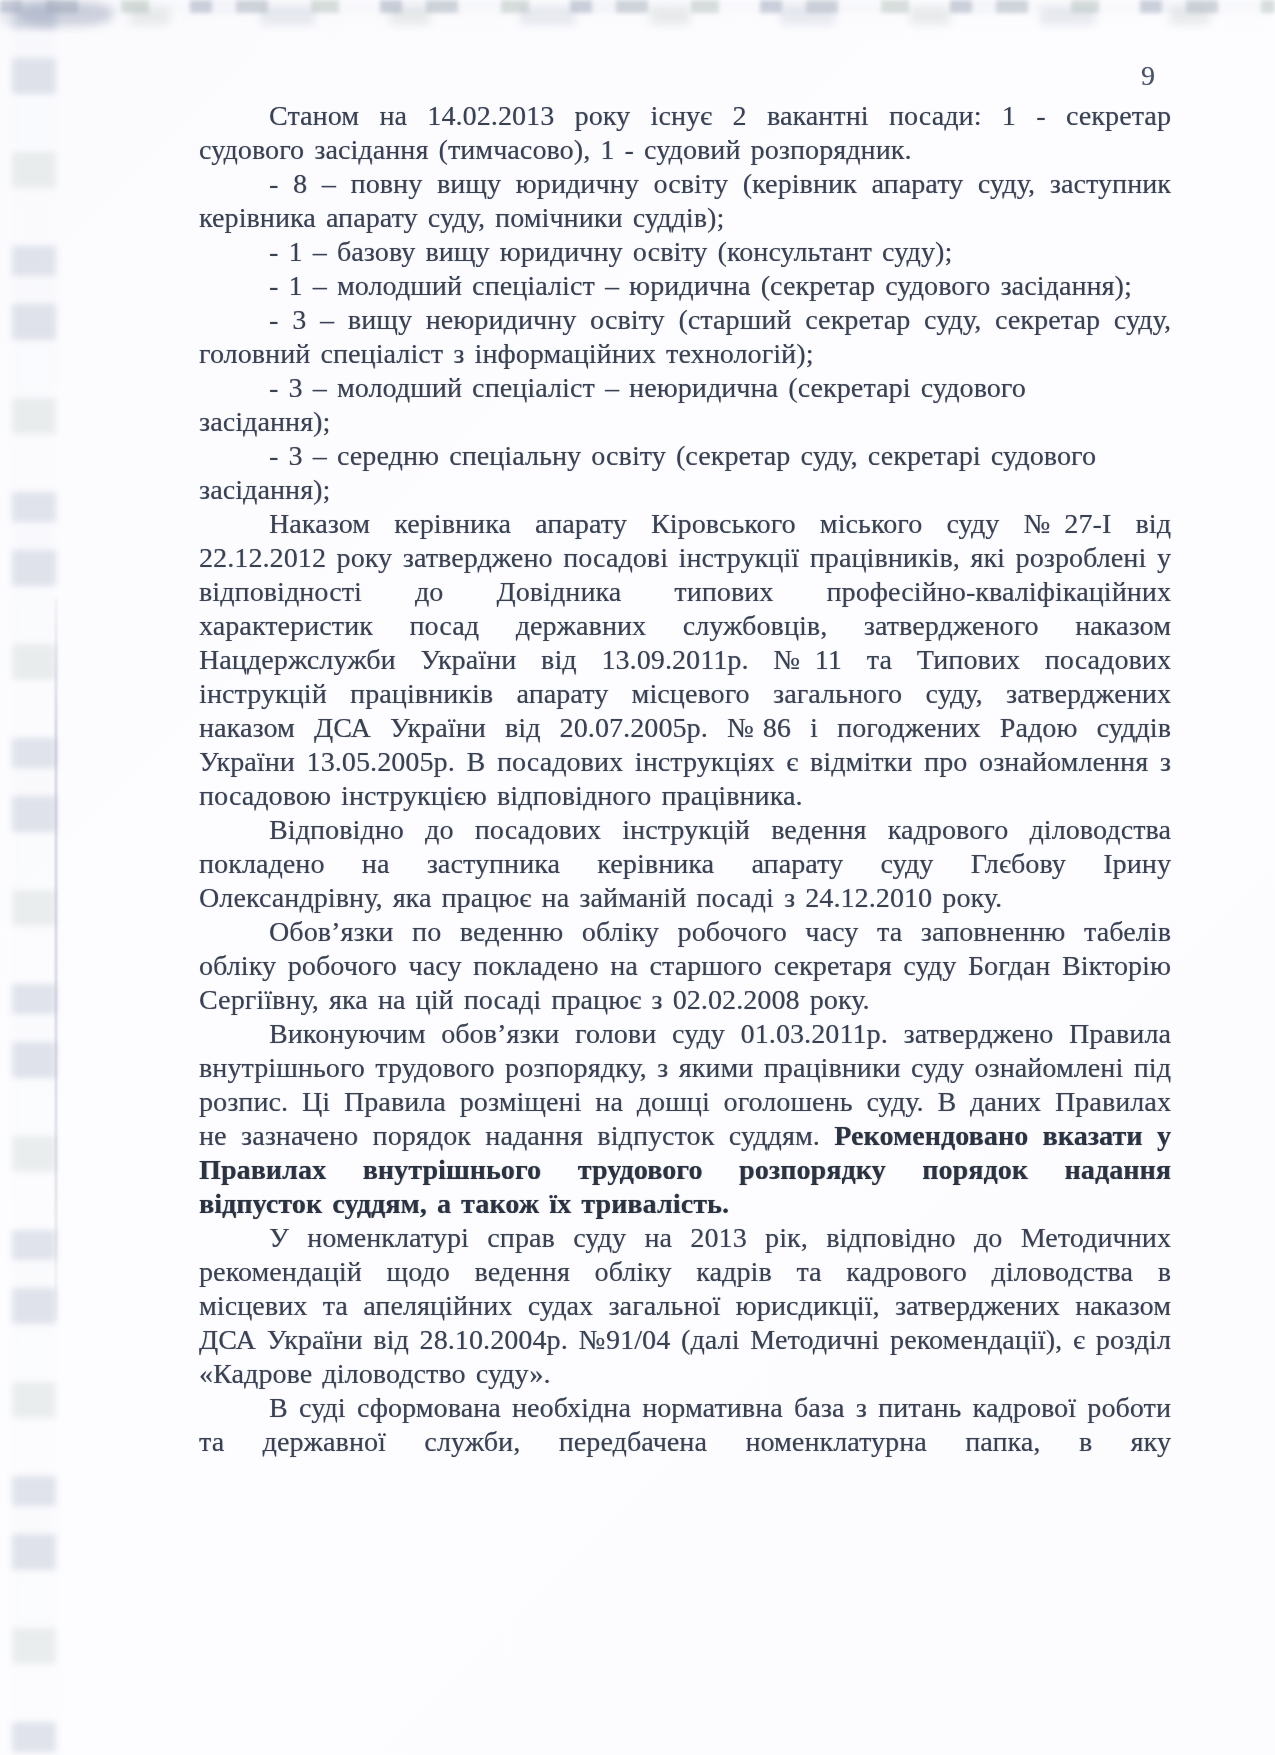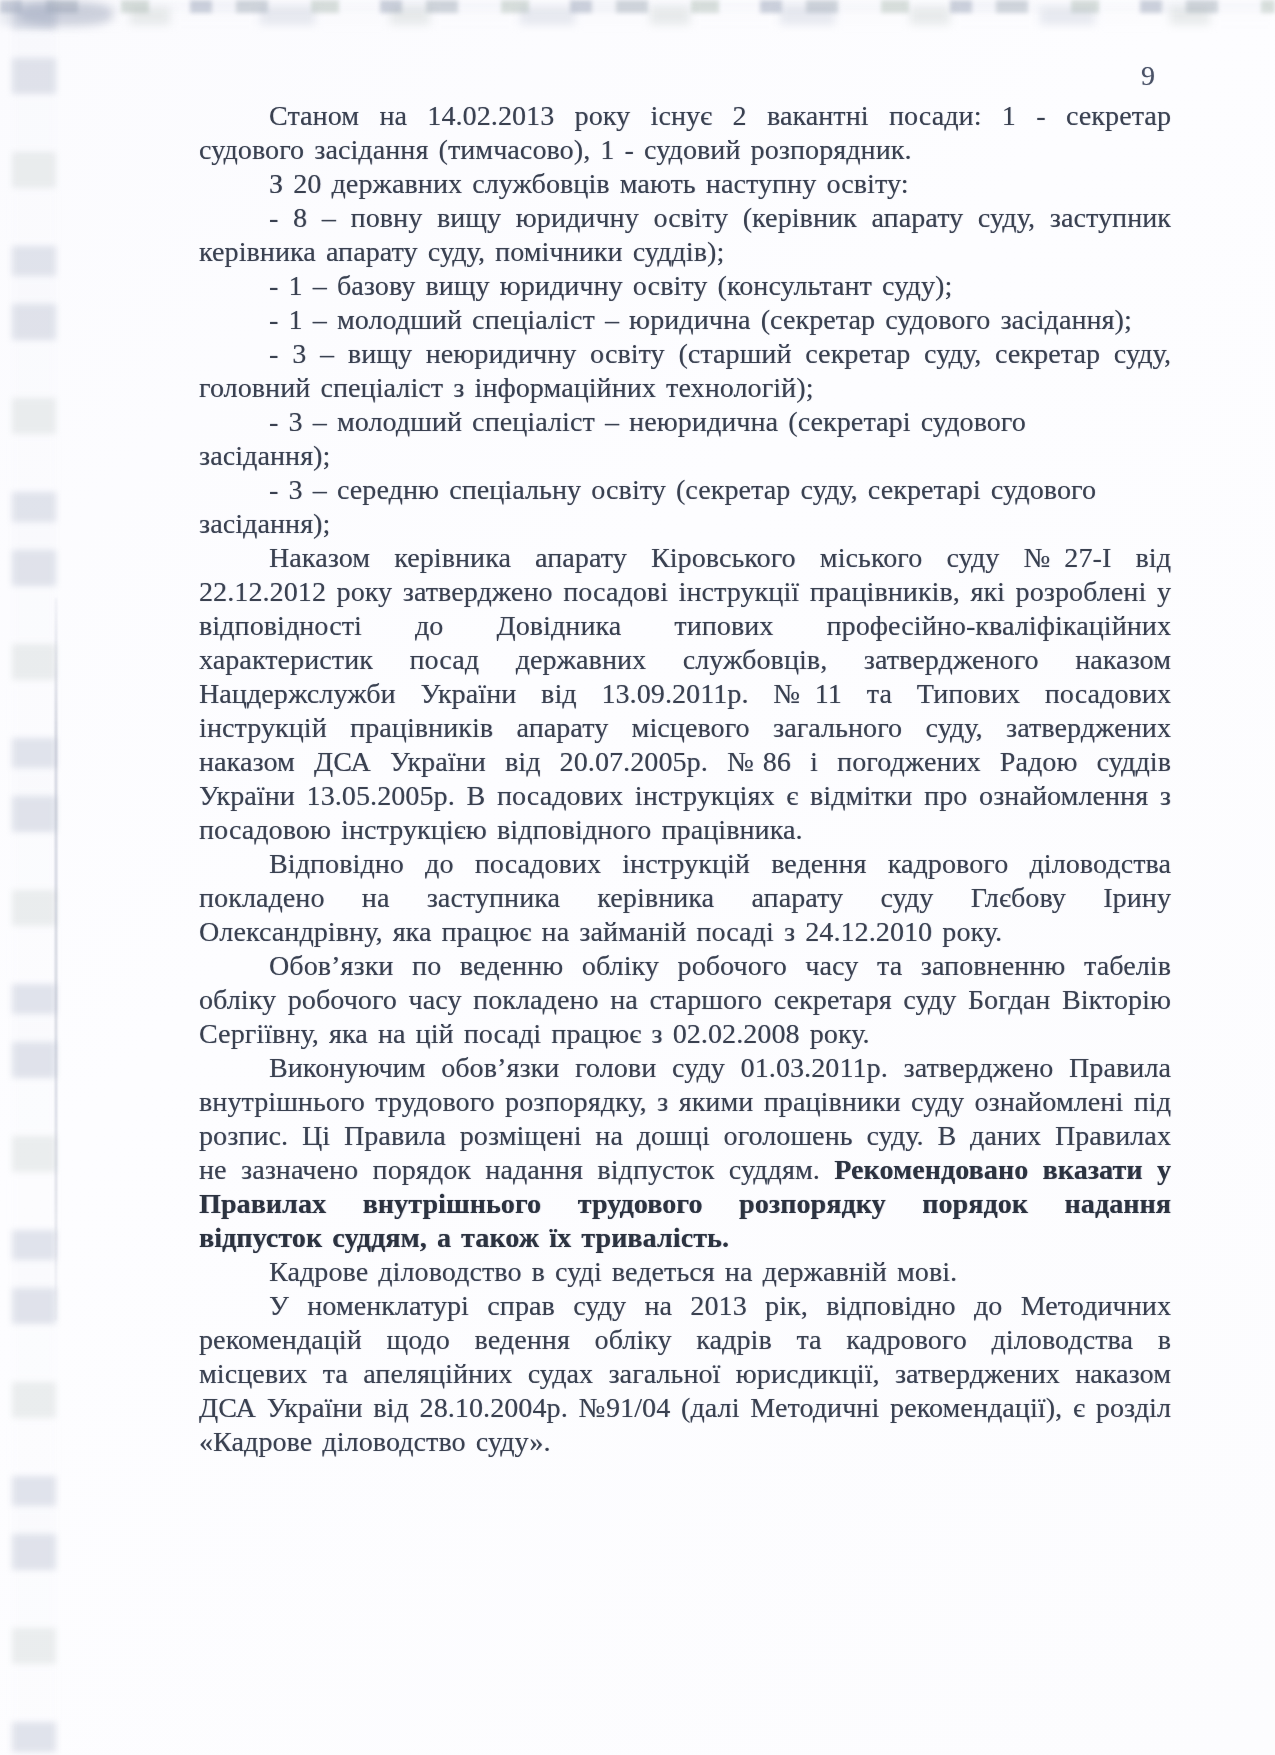--- a/index.html
+++ b/index.html
@@ -122,30 +122,29 @@
   <div class="scan-top-band"></div>
   <div class="scan-top-band-soft"></div>
   <div class="scan-corner-blotch"></div>
   <div class="scan-left-band"></div>
   <div class="scan-left-streak"></div>
 
   <div class="page-number">9</div>
 
   <div class="doc-body">
     <p class="doc-par"><span>Станом на 14.02.2013 року існує 2 вакантні посади: 1 - секретар судового засідання (тимчасово), 1 - судовий розпорядник.</span></p>
-    <p class="doc-par"><span>З 20 державних службовців мають наступну освіту:</span></p>
     <p class="doc-par"><span>- 8 – повну вищу юридичну освіту (керівник апарату суду, заступник керівника апарату суду, помічники суддів);</span></p>
     <p class="doc-par"><span>- 1 – базову вищу юридичну освіту (консультант суду);</span></p>
     <p class="doc-par"><span>- 1 – молодший спеціаліст – юридична (секретар судового засідання);</span></p>
     <p class="doc-par"><span>- 3 – вищу неюридичну освіту (старший секретар суду, секретар суду, головний спеціаліст з інформаційних технологій);</span></p>
     <p class="doc-par"><span>- 3 – молодший спеціаліст – неюридична (секретарі судового
 засідання);</span></p>
     <p class="doc-par"><span>- 3 – середню спеціальну освіту (секретар суду, секретарі судового
 засідання);</span></p>
     <p class="doc-par"><span>Наказом керівника апарату Кіровського міського суду №27-І від 22.12.2012 року затверджено посадові інструкції працівників, які розроблені у відповідності до Довідника типових професійно-кваліфікаційних характеристик посад державних службовців, затвердженого наказом Нацдержслужби України від 13.09.2011р. №11 та Типових посадових інструкцій працівників апарату місцевого загального суду, затверджених наказом ДСА України від 20.07.2005р. №86 і погоджених Радою суддів України 13.05.2005р. В посадових інструкціях є відмітки про ознайомлення з посадовою інструкцією відповідного працівника.</span></p>
     <p class="doc-par"><span>Відповідно до посадових інструкцій ведення кадрового діловодства покладено на заступника керівника апарату суду Глєбову Ірину Олександрівну, яка працює на займаній посаді з 24.12.2010 року.</span></p>
     <p class="doc-par"><span>Обов’язки по веденню обліку робочого часу та заповненню табелів обліку робочого часу покладено на старшого секретаря суду Богдан Вікторію Сергіївну, яка на цій посаді працює з 02.02.2008 року.</span></p>
     <p class="doc-par"><span>Виконуючим обов’язки голови суду 01.03.2011р. затверджено Правила внутрішнього трудового розпорядку, з якими працівники суду ознайомлені під розпис. Ці Правила розміщені на дошці оголошень суду. В даних Правилах не зазначено порядок надання відпусток суддям. </span><span class="bold-seg">Рекомендовано вказати у Правилах внутрішнього трудового розпорядку порядок надання відпусток суддям, а також їх тривалість.</span></p>
-    <p class="doc-par"><span>Кадрове діловодство в суді ведеться на державній мові.</span></p>
     <p class="doc-par"><span>У номенклатурі справ суду на 2013 рік, відповідно до Методичних рекомендацій щодо ведення обліку кадрів та кадрового діловодства в місцевих та апеляційних судах загальної юрисдикції, затверджених наказом ДСА України від 28.10.2004р. №91/04 (далі Методичні рекомендації), є розділ «Кадрове діловодство суду».</span></p>
+    <p class="doc-par last-par"><span>В суді сформована необхідна нормативна база з питань кадрової роботи та державної служби, передбачена номенклатурна папка, в яку</span></p>
   </div>
 
 </div>
 
 </body></html>

